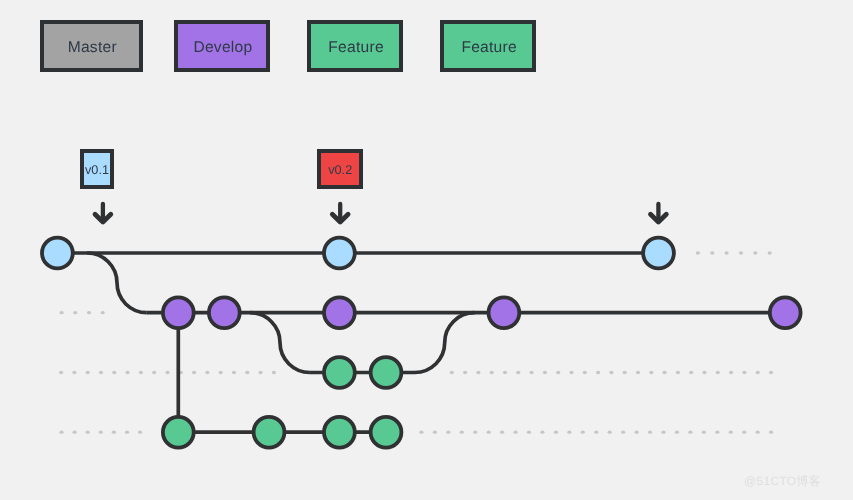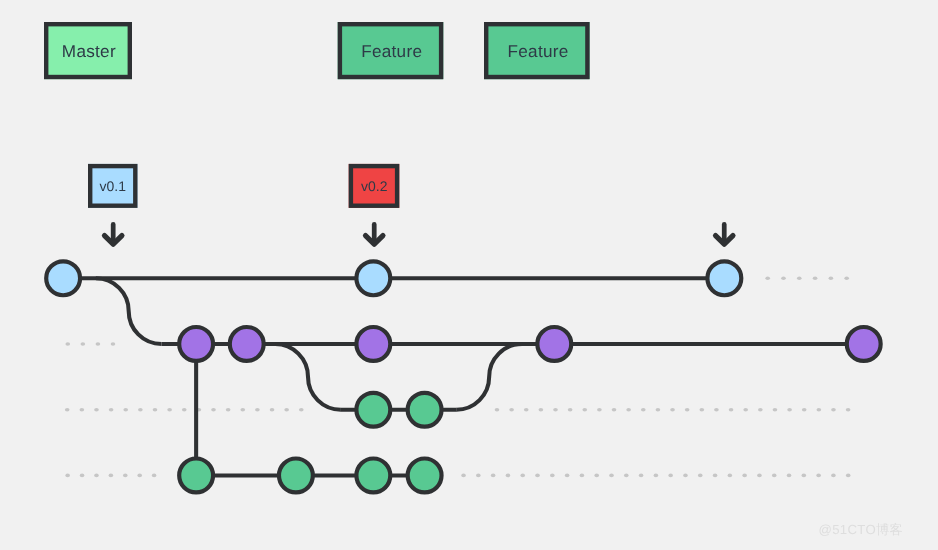--- a/index.html
+++ b/index.html
@@ -167,31 +167,34 @@
           <line x1="340.2" y1="204" x2="340.2" y2="220" stroke="#2f3133" stroke-width="4.3" stroke-linecap="round"></line>
           <path d="M 332.3 214.2 L 340.2 222 L 348.09999999999997 214.2" fill="none" stroke="#2f3133" stroke-width="4.8" stroke-linecap="round" stroke-linejoin="round"></path>
         </g>
         <g>
           <line x1="658.4" y1="204" x2="658.4" y2="220" stroke="#2f3133" stroke-width="4.3" stroke-linecap="round"></line>
           <path d="M 650.5 214.2 L 658.4 222 L 666.3 214.2" fill="none" stroke="#2f3133" stroke-width="4.8" stroke-linecap="round" stroke-linejoin="round"></path>
         </g>
       </g>
   </svg>
 
-  <div class="legend-box" id="legend-0" style="left: 39.8px; top: 20.3px; width: 80px; height: 51.3px; background: #86efac; border-color: rgb(46, 49, 52);">
+  <div class="legend-box" id="legend-0" style="left: 39.8px; top: 20.3px; width: 103px; height: 51.3px; background: #a3a3a3; border-color: rgb(46, 49, 52);">
     <span class="legend-label">Master</span>
+  </div>
+  <div class="legend-box" id="legend-1" style="left: 174px; top: 20.3px; width: 95.8px; height: 51.3px; background: rgb(162, 115, 230); border-color: rgb(46, 49, 52);">
+    <span class="legend-label">Develop</span>
   </div>
   <div class="legend-box" id="legend-2" style="left: 306.9px; top: 20.3px; width: 96.4px; height: 51.3px; background: rgb(88, 201, 146); border-color: rgb(46, 49, 52);">
     <span class="legend-label">Feature</span>
   </div>
   <div class="legend-box" id="legend-3" style="left: 439.8px; top: 20.3px; width: 96.7px; height: 51.3px; background: rgb(88, 201, 146); border-color: rgb(46, 49, 52);">
     <span class="legend-label">Feature</span>
   </div>
 
-  <div class="tag-box" id="tag-0" style="left: 80px; top: 149px; width: 45px; height: 40.2px; background: rgb(169, 220, 255); border-color: rgb(46, 49, 52);">
+  <div class="tag-box" id="tag-0" style="left: 80px; top: 149px; width: 34px; height: 40.2px; background: rgb(169, 220, 255); border-color: rgb(46, 49, 52);">
     <span class="tag-label">v0.1</span>
   </div>
   <div class="tag-box" id="tag-1" style="left: 317.3px; top: 149px; width: 45.8px; height: 40.2px; background: #ef4444; border-color: rgb(46, 49, 52);">
     <span class="tag-label">v0.2</span>
   </div>
 
   <div class="wm" id="wm-51cto" style="color: rgb(222, 222, 222);">@51CTO博客</div>
   <div class="wm" id="wm-csdn" style="color: rgb(168, 168, 168);">CSDN @stormsha</div>
 
 </div>

